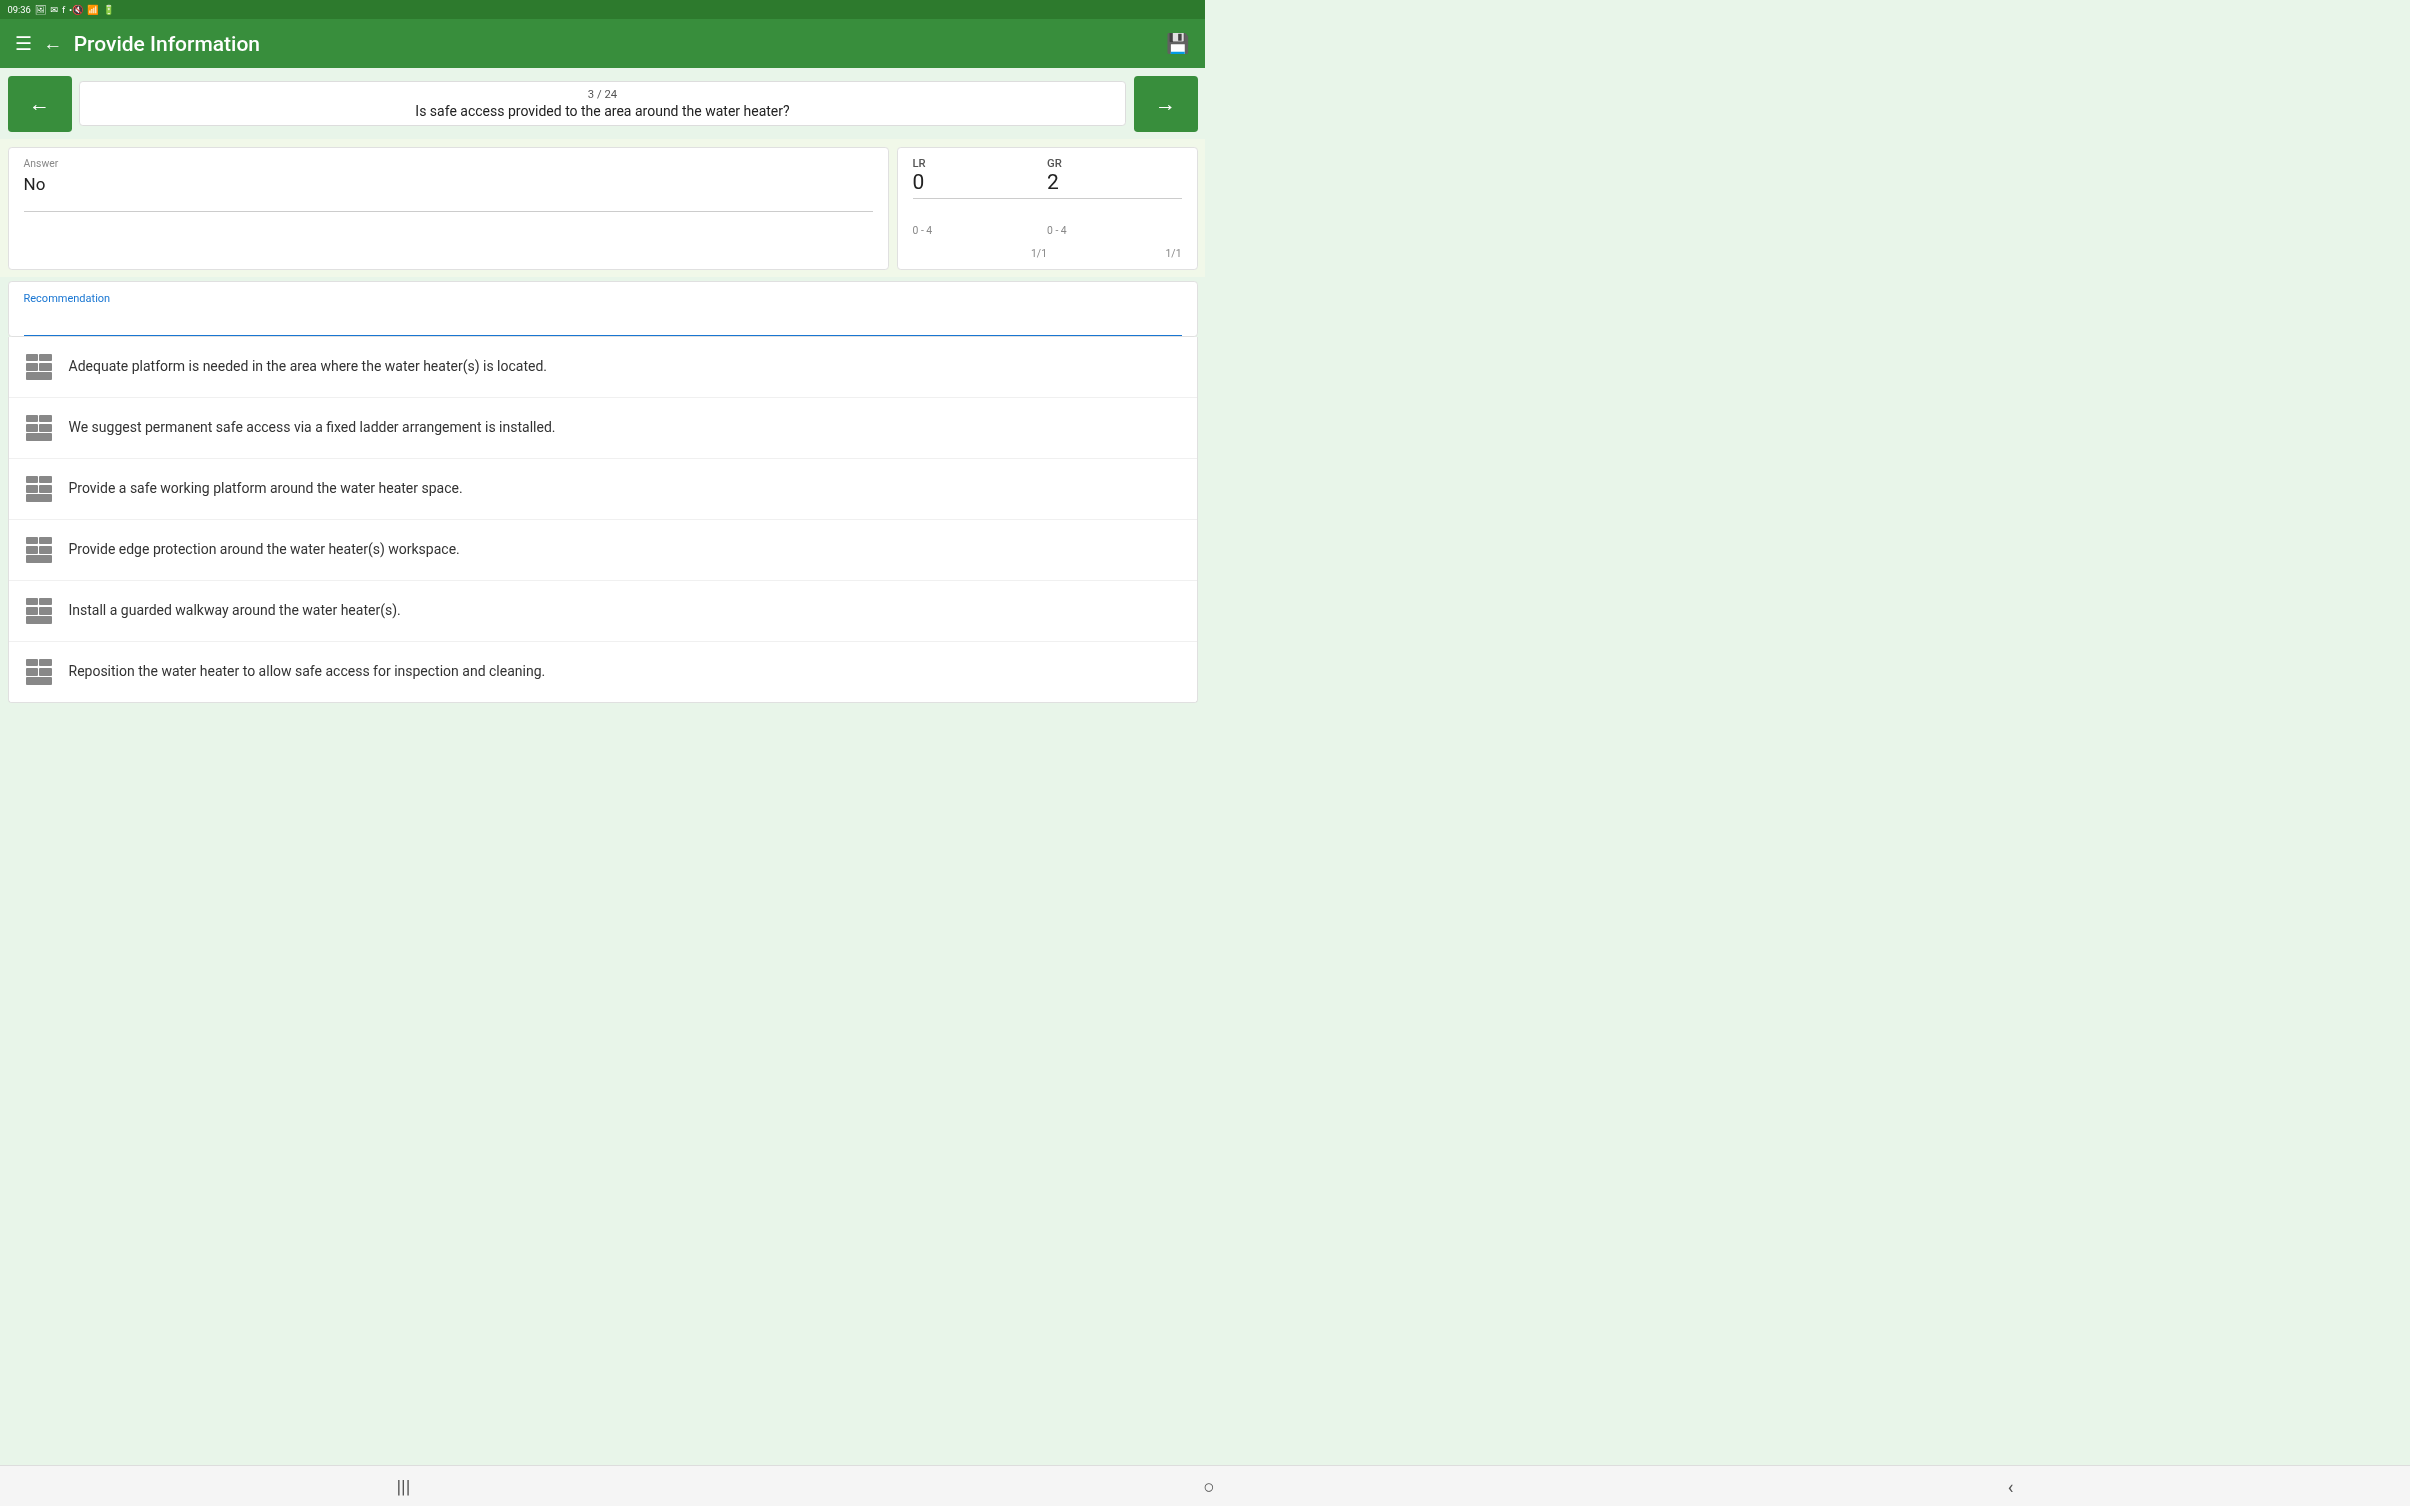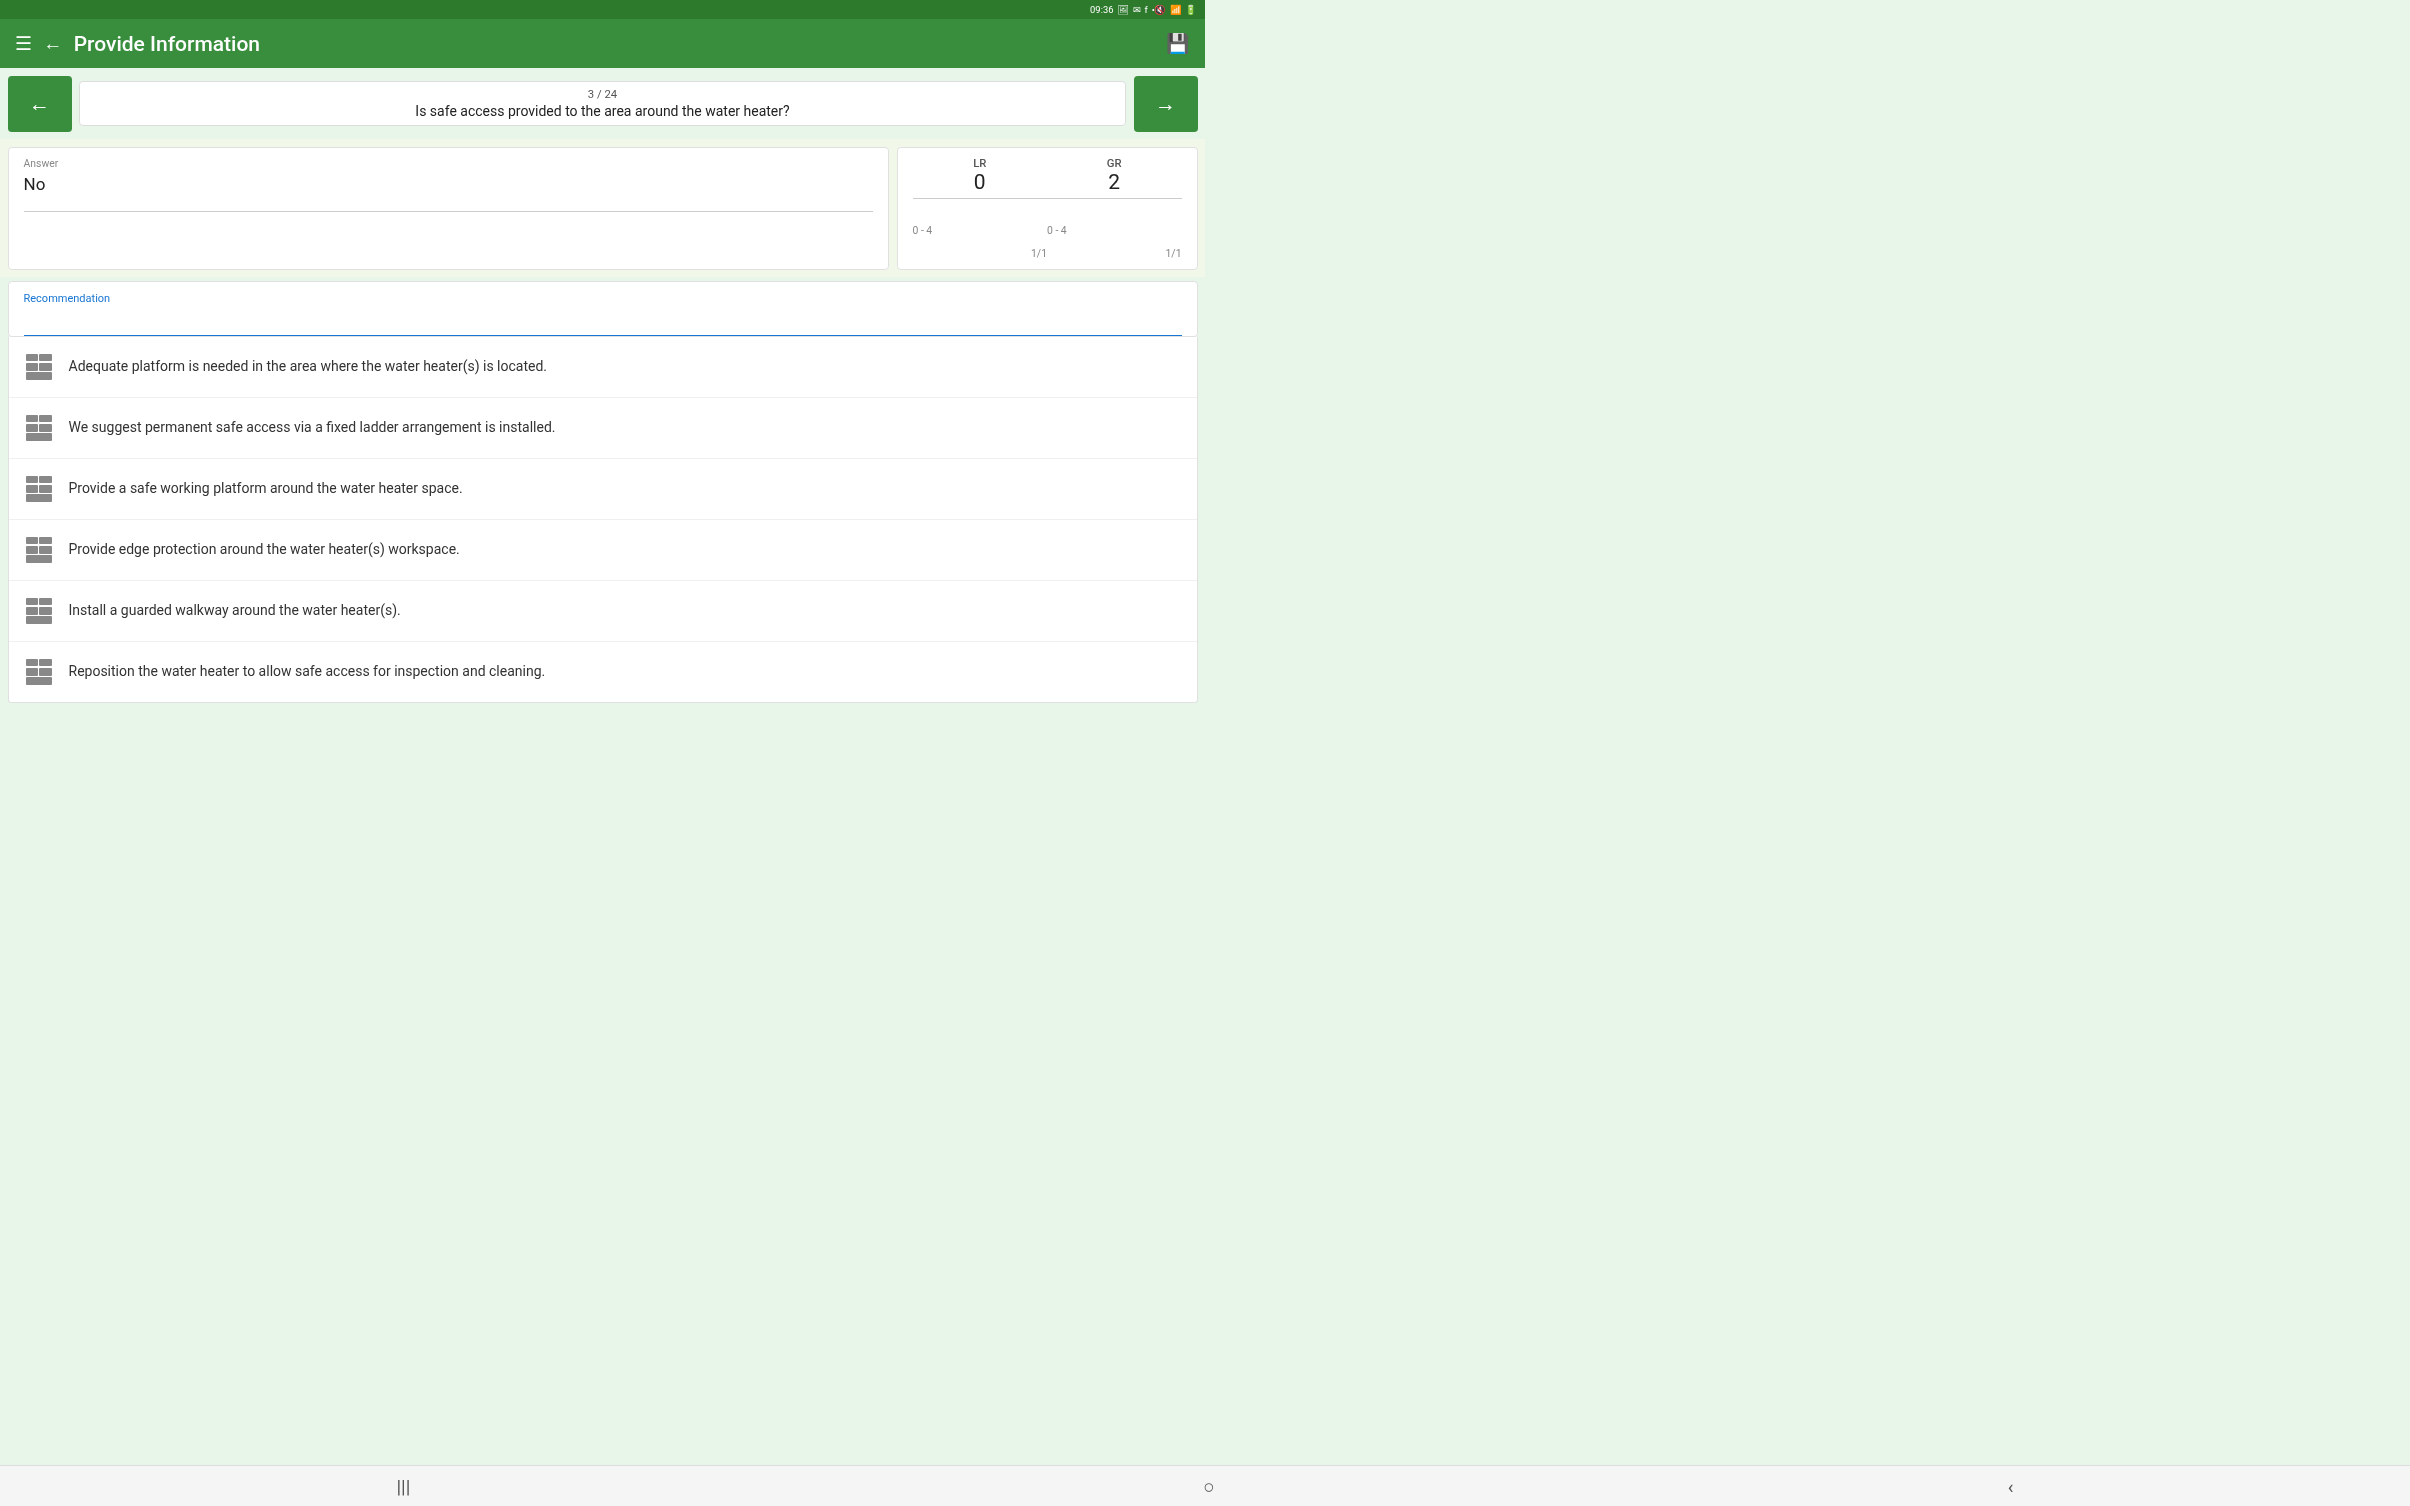--- a/index.html
+++ b/index.html
@@ -11,21 +11,21 @@
       overflow: hidden;
       position: relative;
     }
 
     
     .status-bar {
       background: #2d7a2d;
       height: 19px;
       display: flex;
       align-items: center;
-      justify-content: flex-end;
+      justify-content: flex-start;
       padding: 0 7.5px;
       color: white;
       font-size: 9.4px;
     }
     .status-left { display: flex; align-items: center; gap: 3.8px; }
     .status-right { display: flex; align-items: center; gap: 3.8px; }
 
     
     .app-bar {
       background: #388e3c;
@@ -114,21 +114,20 @@
       border-radius: 3.8px;
       padding: 9.4px 15px;
       border: 0.9px solid #e0e0e0;
     }
     .score-headers {
       display: flex;
       gap: 0;
     }
     .score-col {
       flex: 1;
-      text-align: center;
     }
     .score-col-label {
       font-size: 11.3px;
       color: #555;
       font-weight: 500;
     }
     .score-col-value {
       font-size: 21px;
       font-weight: 400;
       color: #222;

